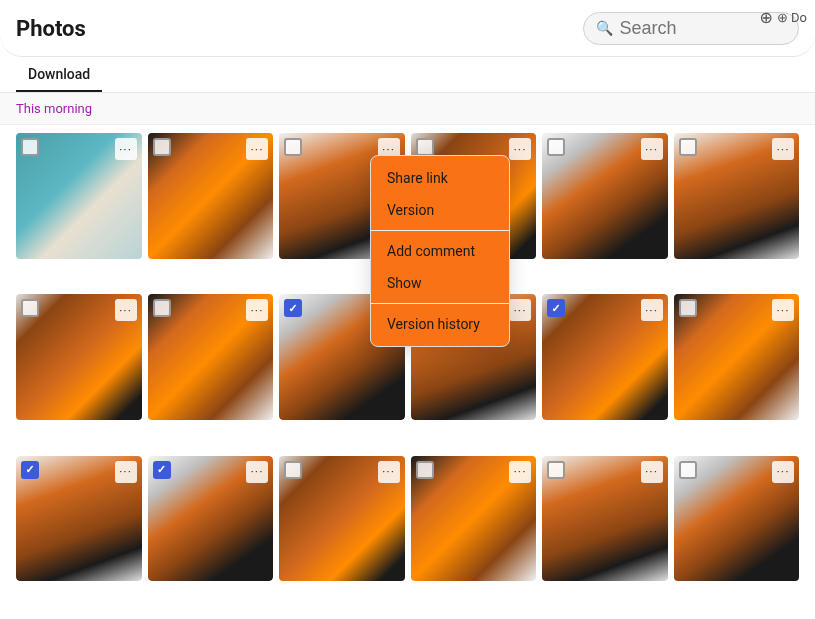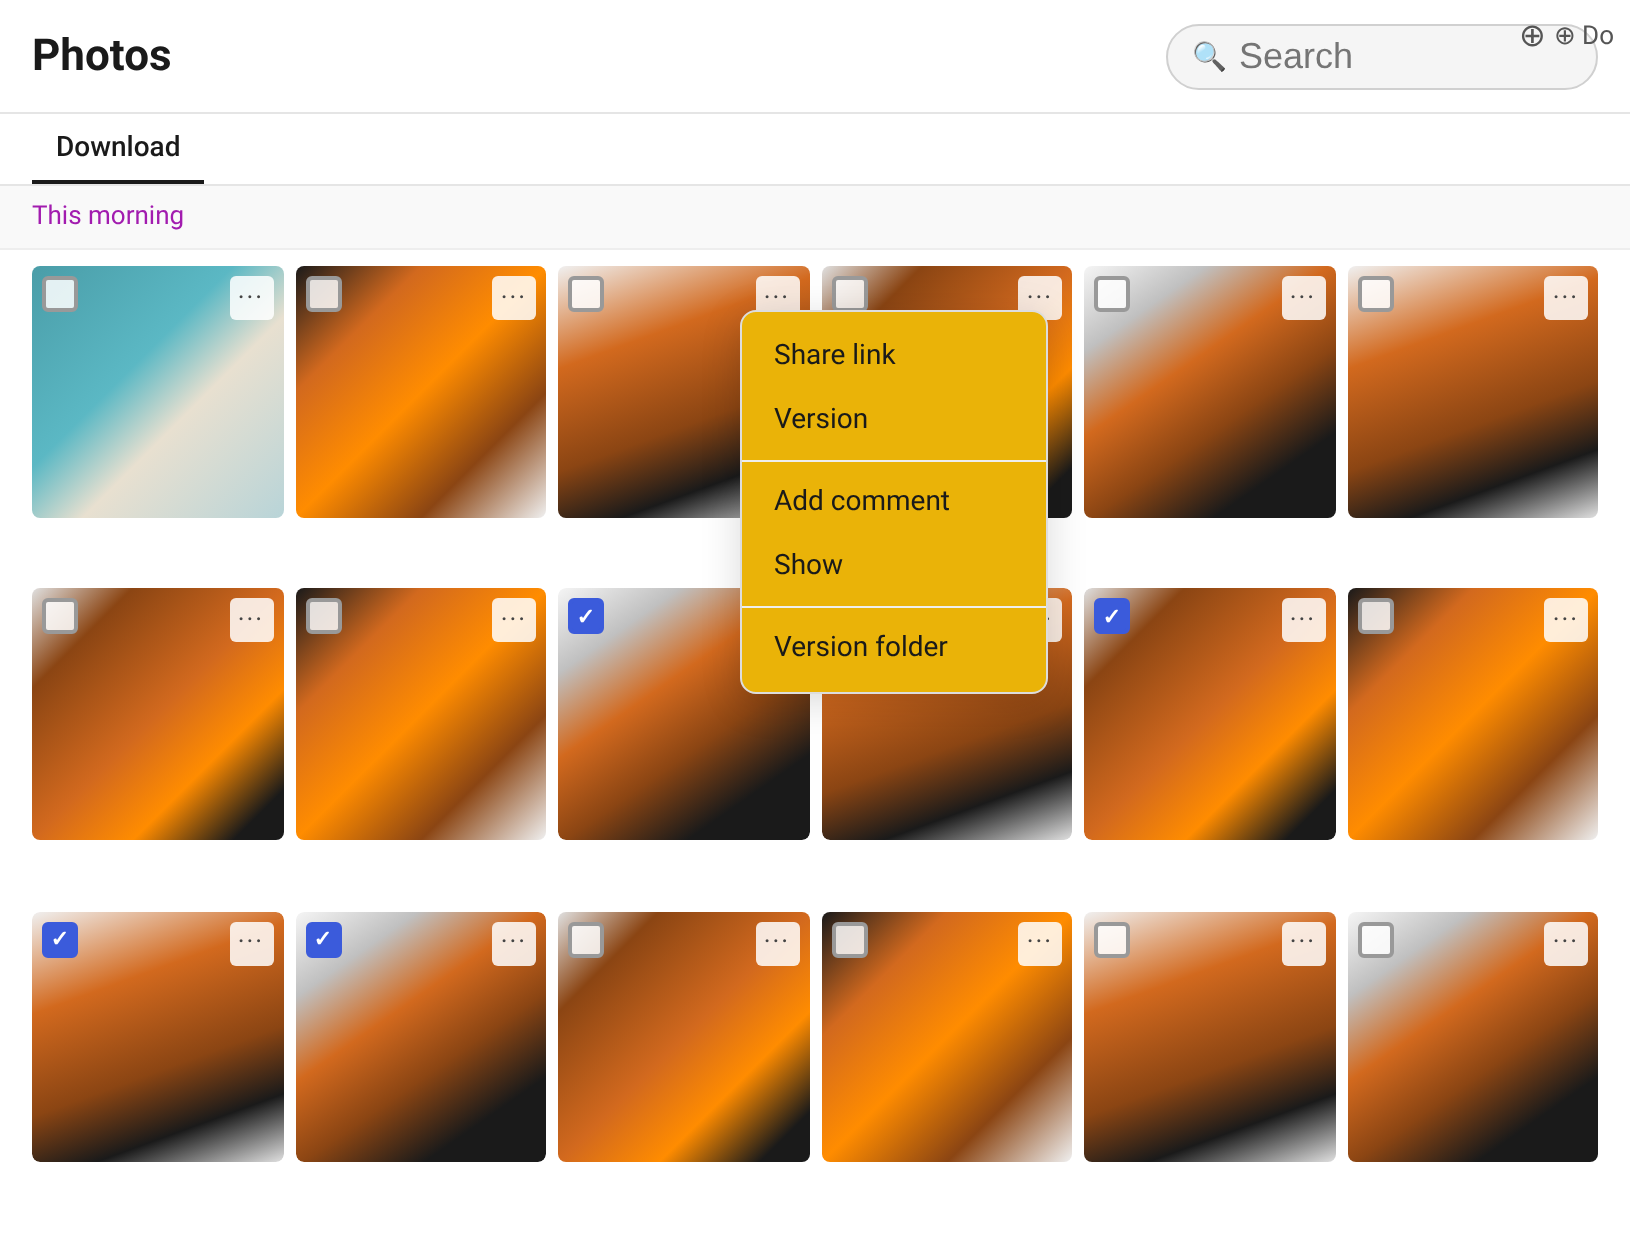--- a/index.html
+++ b/index.html
@@ -13,20 +13,21 @@
     }
 
     
     .top-bar {
       display: flex;
       align-items: center;
       justify-content: space-between;
       padding: 8px 16px;
       border-bottom: 1px solid #e5e5e5;
       height: 57px;
+      border-radius: 22px;
     }
     .app-title {
       font-size: 22px;
       font-weight: 700;
       color: #1a1a1a;
     }
     .search-box {
       display: flex;
       align-items: center;
       border: 1px solid #d0d0d0;
@@ -165,26 +166,26 @@
       font-size: 13px;
       color: #444;
       letter-spacing: 1px;
     }
 
     
     .context-menu {
       position: absolute;
       top: 155px;
       left: 370px;
-      background: #eab308;
+      background: #f97316;
       border: 1px solid #ddd;
       border-radius: 8px;
       box-shadow: 0 4px 20px rgba(0,0,0,0.15);
       z-index: 100;
-      width: 154px;
+      width: 140px;
       padding: 6px 0;
     }
     .context-menu-item {
       padding: 8px 16px;
       font-size: 14px;
       color: #1a1a1a;
       cursor: pointer;
       display: flex;
       align-items: center;
     }
@@ -341,15 +342,15 @@
   </div>
   <div class="context-menu-divider"></div>
   <div class="context-menu-item">
     <span>Add comment</span>
   </div>
   <div class="context-menu-item">
     <span>Show</span>
   </div>
   <div class="context-menu-divider"></div>
   <div class="context-menu-item">
-    <span>Version folder</span>
+    <span>Version history</span>
   </div>
 </div>
 
 </body></html>

